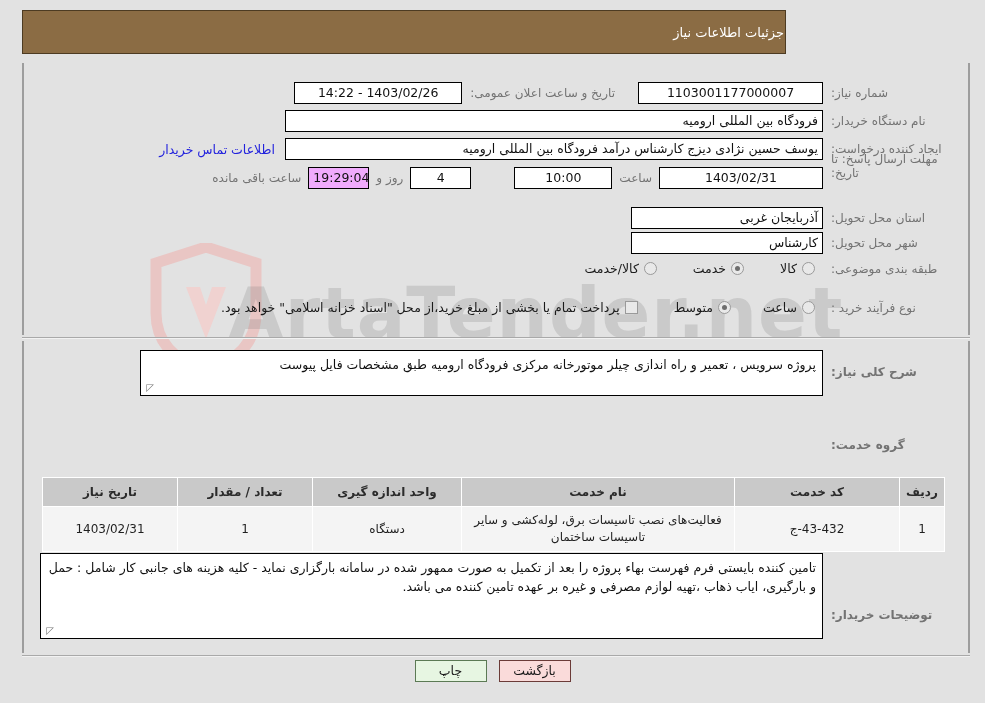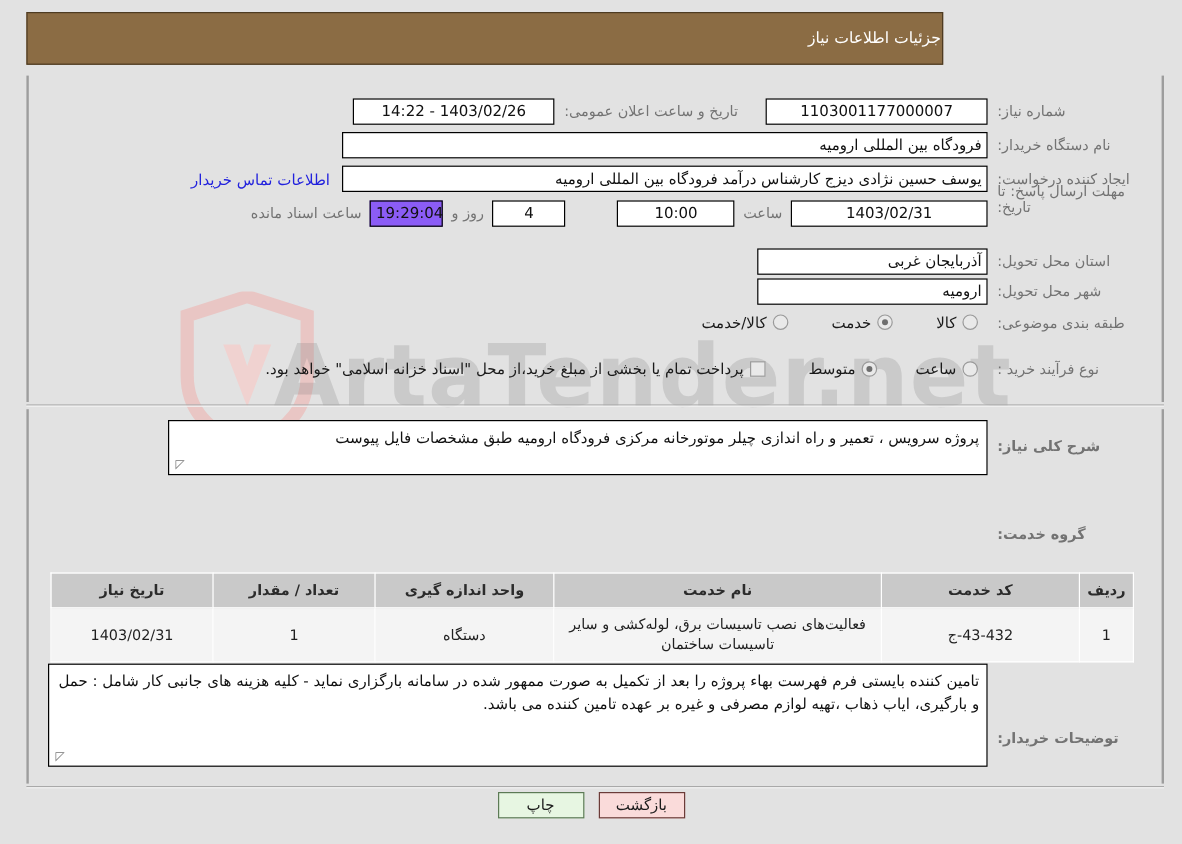--- a/index.html
+++ b/index.html
@@ -110,21 +110,21 @@
     box-sizing: border-box;
     height: 22px;
     line-height: 20px;
     font-size: 12.5px;
     padding: 0 4px;
     color: #111;
     font-family: "DejaVu Sans", "Liberation Sans", sans-serif;
   }
   .fld.center { text-align: center; }
   .fld.right  { text-align: right; }
-  .fld.beige  { background: #8b5cf6; }
+  .fld.beige  { background: #f0abfc; }
   .ltr { direction: ltr; unicode-bidi: bidi-override; }
 
   .link {
     color: #2222dd;
     font-size: 12.5px;
     text-decoration: none;
     cursor: pointer;
   }
 
   
@@ -290,31 +290,31 @@
   <div class="row" style="right:22px; top:152px; align-items:center;">
     <div class="lbl lbl-2" style="width:132px;">مهلت ارسال پاسخ: تا تاریخ:</div>
   </div>
   <div class="row" style="right:162px; top:167px;">
     <div class="fld center ltr" style="width:164px;">1403/02/31</div>
     <div class="lbl" style="margin:0 7px;">ساعت</div>
     <div class="fld center ltr" style="width:98px;">10:00</div>
     <div class="fld center" style="width:61px; margin-right:43px;">4</div>
     <div class="lbl" style="margin:0 7px;">روز و</div>
     <div class="fld beige center ltr" style="width:61px;">19:29:04</div>
-    <div class="lbl" style="margin-right:7px;">ساعت اسناد مانده</div>
+    <div class="lbl" style="margin-right:7px;">ساعت باقی مانده</div>
   </div>
 
   <div class="row" style="right:22px; top:207px;">
     <div class="lbl" style="width:132px;">استان محل تحویل:</div>
     <div class="fld right" style="width:192px; margin-right:8px;">آذربایجان غربی</div>
   </div>
 
   <div class="row" style="right:22px; top:232px;">
     <div class="lbl" style="width:132px;">شهر محل تحویل:</div>
-    <div class="fld right" style="width:192px; margin-right:8px;">ارومیه</div>
+    <div class="fld right" style="width:192px; margin-right:8px;">کارشناس</div>
   </div>
 
   <div class="row" style="right:22px; top:261px;">
     <div class="lbl" style="width:132px;">طبقه بندی موضوعی:</div>
     <div class="opt" style="margin-right:16px;justify-content:space-between;">
       <span class="radio"></span>
       <span>کالا</span>
     </div>
     <div class="opt" style="margin-right:36px;">
       <span class="radio on"></span>

